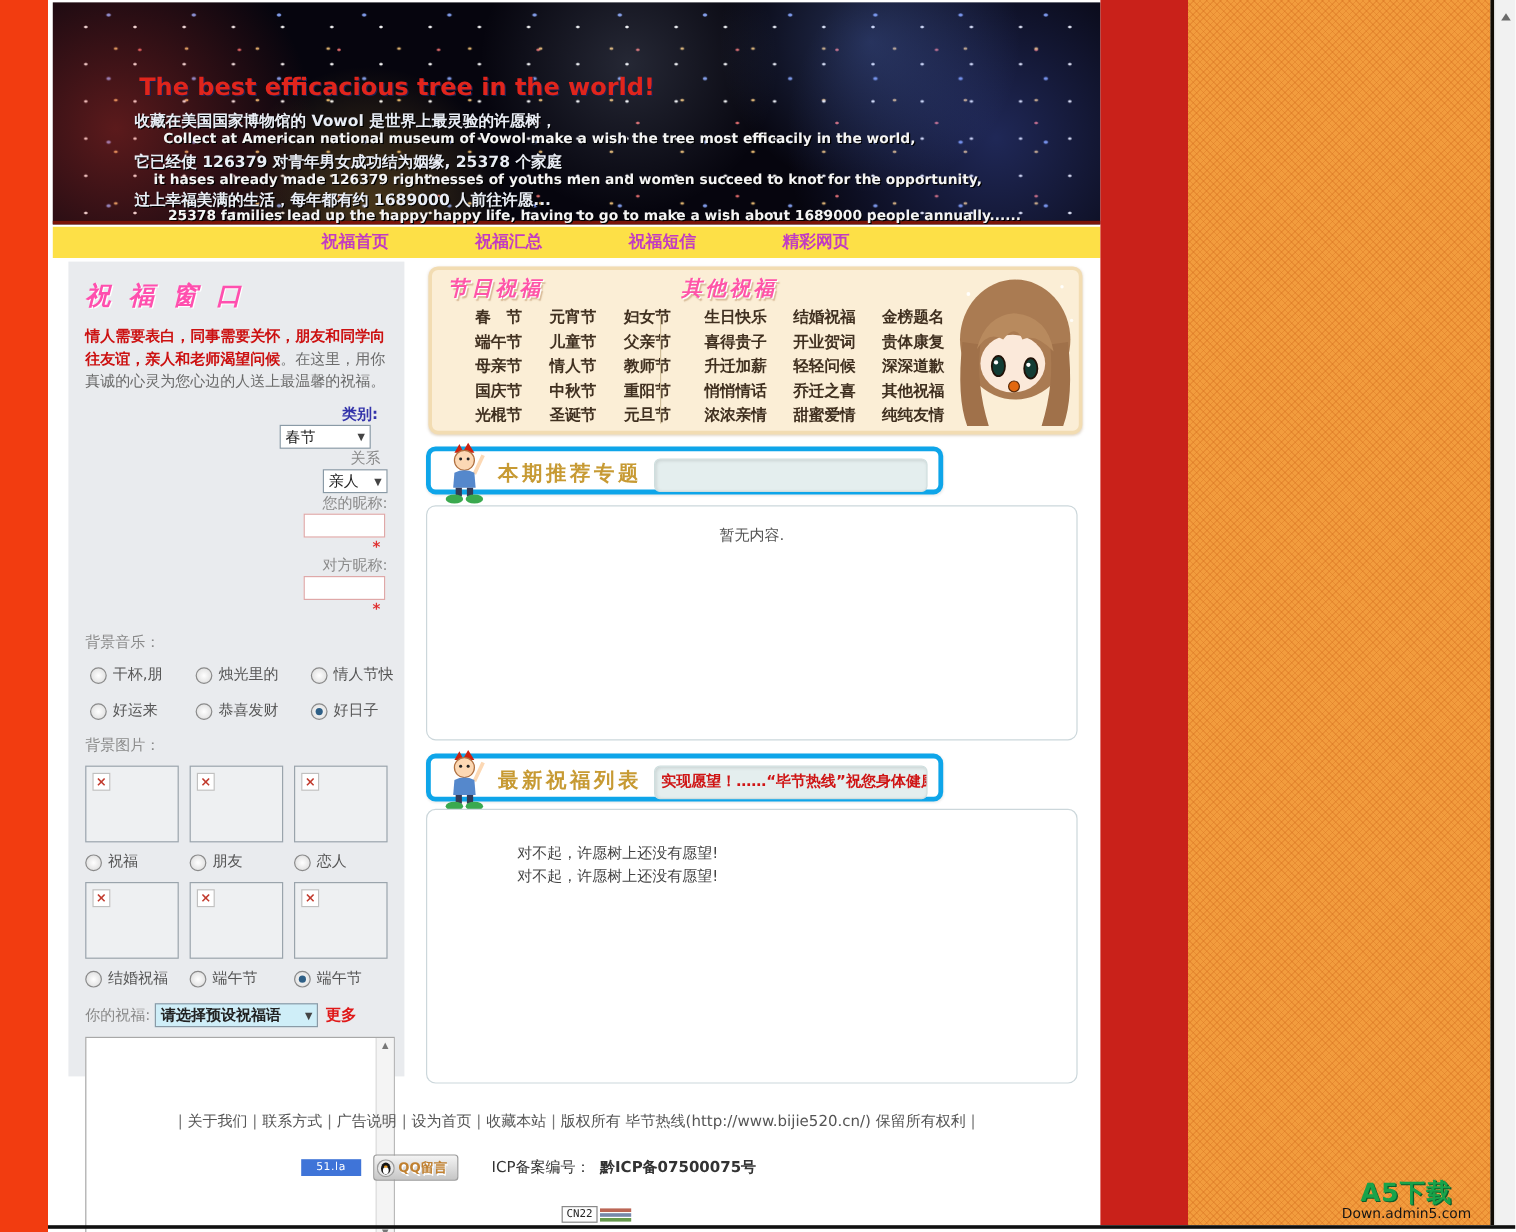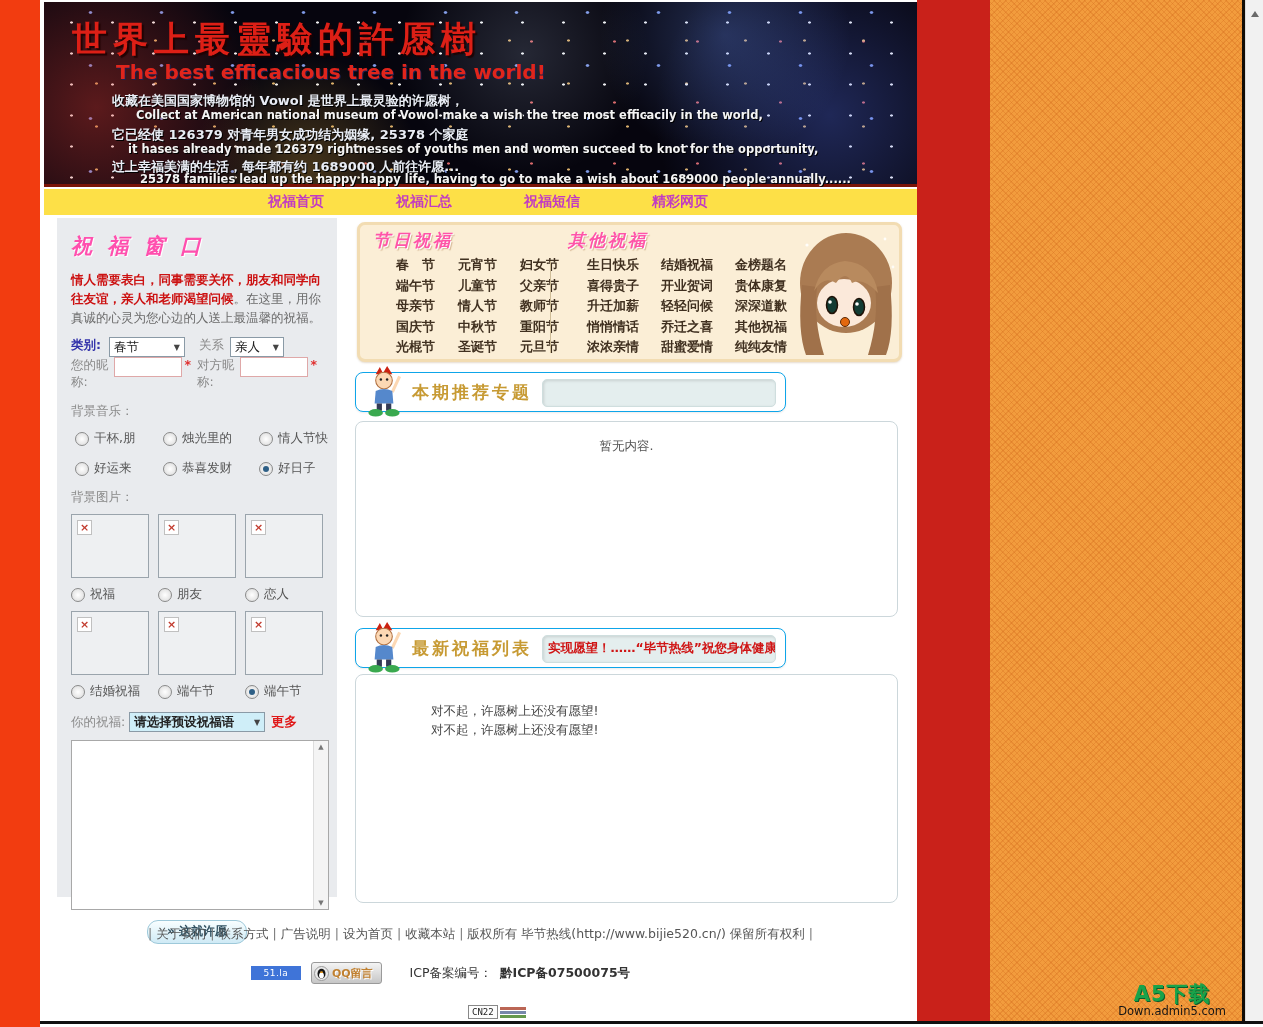--- a/index.html
+++ b/index.html
@@ -46,21 +46,21 @@
   
   .nav{position:absolute;left:0;top:189px;width:873px;height:26px;background:#fde047;display:flex;align-items:center;padding-left:224px;box-sizing:border-box;gap:72px;}
   .nav a{font-size:14px;font-weight:bold;color:#c23cc2;text-decoration:none;white-space:nowrap;}
 
   
   .sidebar{position:absolute;left:13px;top:218px;width:280px;height:679px;background:#e9ebee;box-sizing:border-box;padding:10px 14px;font-size:12.5px;color:#555;}
   .sb-title{font-size:21px;font-weight:bold;font-style:italic;color:#ff4fae;letter-spacing:4px;text-shadow:1px 1px 0 #fff;margin:4px 0 10px;}
   .sb-intro{line-height:19px;margin:0 0 10px;}
   .intro-red{color:#cc1111;font-weight:bold;}
   .intro-gray{color:#6b6b6b;}
-  .frow{display:flex;align-items:flex-start;margin-top:0;}
+  .frow{display:flex;align-items:flex-end;margin-top:0;flex-direction:column;}
   .lbl-blue{color:#3333aa;font-weight:bold;margin-right:8px;}
   .lbl-gray{color:#8a8a8a;}
   .fake-select{display:inline-flex;align-items:center;justify-content:space-between;background:#fff;border:1px solid #8a9aa6;height:20px;padding:0 4px;box-sizing:border-box;color:#222;font-size:12.5px;}
   .sel-cat{width:76px;margin-right:14px;}
   .sel-rel{width:54px;}
   .sel-arrow{font-size:8px;color:#444;margin-left:4px;}
   .nick-input{width:62px;height:16px;border:1px solid #dfa8a8;background:#fff;margin:0 2px 0 4px;}
   .req{color:#e03030;font-weight:bold;margin-right:6px;}
   .group-lbl{margin-top:12px;color:#8a8a8a;}
   .radio-grid{display:grid;grid-template-columns:88px 96px auto;row-gap:13px;margin-top:10px;padding-left:4px;}
@@ -84,21 +84,21 @@
   .fp-title{position:absolute;top:4px;font-size:17px;font-weight:bold;font-style:italic;color:#ff54a8;letter-spacing:3px;text-shadow:1px 1px 0 #fff,2px 2px 1px rgba(170,120,70,.45);white-space:nowrap;}
   .fp-t1{left:13px;} .fp-t2{left:208px;}
   .fp-grid{position:absolute;top:30px;display:grid;}
   .fp-g1{left:13px;grid-template-columns:62px 62px 62px;}
   .fp-g2{left:205px;grid-template-columns:74px 74px 74px;}
   .fp-grid a{font-size:13px;font-weight:bold;color:#403020;text-decoration:none;line-height:20.5px;white-space:nowrap;}
   .fp-div{position:absolute;left:190px;top:36px;width:1px;height:92px;background:#cfbd98;}
   .girl{position:absolute;right:0px;top:2px;width:106px;height:132px;}
 
   
-  .sec-header{position:absolute;left:311px;width:431px;height:40px;background:#fff;border:1px solid #0ea5e9;border-radius:8px;box-sizing:border-box;box-shadow:0 1px 2px rgba(0,0,0,.08);}
+  .sec-header{position:absolute;left:311px;width:431px;height:40px;background:#fff;border:4px solid #0ea5e9;border-radius:8px;box-sizing:border-box;box-shadow:0 1px 2px rgba(0,0,0,.08);}
   .hd-rec{top:372px;} .hd-latest{top:628px;}
   .mascot{position:absolute;left:10px;top:-8px;width:36px;height:52px;}
   .sec-title{position:absolute;left:56px;top:0;line-height:38px;font-size:17px;font-weight:bold;color:#c79a33;letter-spacing:3px;white-space:nowrap;}
   .strip{position:absolute;left:186px;right:9px;top:6px;height:26px;background:#e4eeee;border:1px solid #cfdede;border-radius:5px;box-shadow:inset 1px 1px 3px rgba(0,0,0,.12);overflow:hidden;white-space:nowrap;}
   .marquee{line-height:24px;color:#cf1515;font-weight:bold;font-size:12.5px;padding-left:5px;}
   .content-box{position:absolute;left:311px;width:543px;background:#fff;border:1px solid #ccd7db;border-radius:8px;box-sizing:border-box;}
   .box1{top:421px;height:196px;}
   .box2{top:674px;height:229px;}
   .empty-text{text-align:center;margin-top:16px;font-size:12.5px;color:#555;}
   .msgs{margin:26px 0 0 75px;font-size:12.5px;color:#444;line-height:19px;}
@@ -123,21 +123,20 @@
 </head>
 <body>
 
 <div class="canvas">
 
   <div class="left-stripe"></div>
 
   <div class="page">
 
     <div class="banner">
-      <div class="b-title">世界上最靈驗的許愿樹</div>
       <div class="b-sub">The best efficacious tree in the world!</div>
       <div class="b-cn" style="left:68px;top:90px;">收藏在美国国家博物馆的 Vowol 是世界上最灵验的许愿树，</div>
       <div class="b-en" style="left:92px;top:106px;">Collect at American national museum of Vowol make a wish the tree most efficacily in the world,</div>
       <div class="b-cn" style="left:68px;top:124px;">它已经使 126379 对青年男女成功结为姻缘, 25378 个家庭</div>
       <div class="b-en" style="left:84px;top:140px;">it hases already made 126379 rightnesses of youths men and women succeed to knot for the opportunity,</div>
       <div class="b-cn" style="left:68px;top:156px;">过上幸福美满的生活，每年都有约 1689000 人前往许愿...</div>
       <div class="b-en" style="left:96px;top:170px;">25378 families lead up the happy happy life, having to go to make a wish about 1689000 people annually......</div>
     </div>
 
     <div class="nav">

